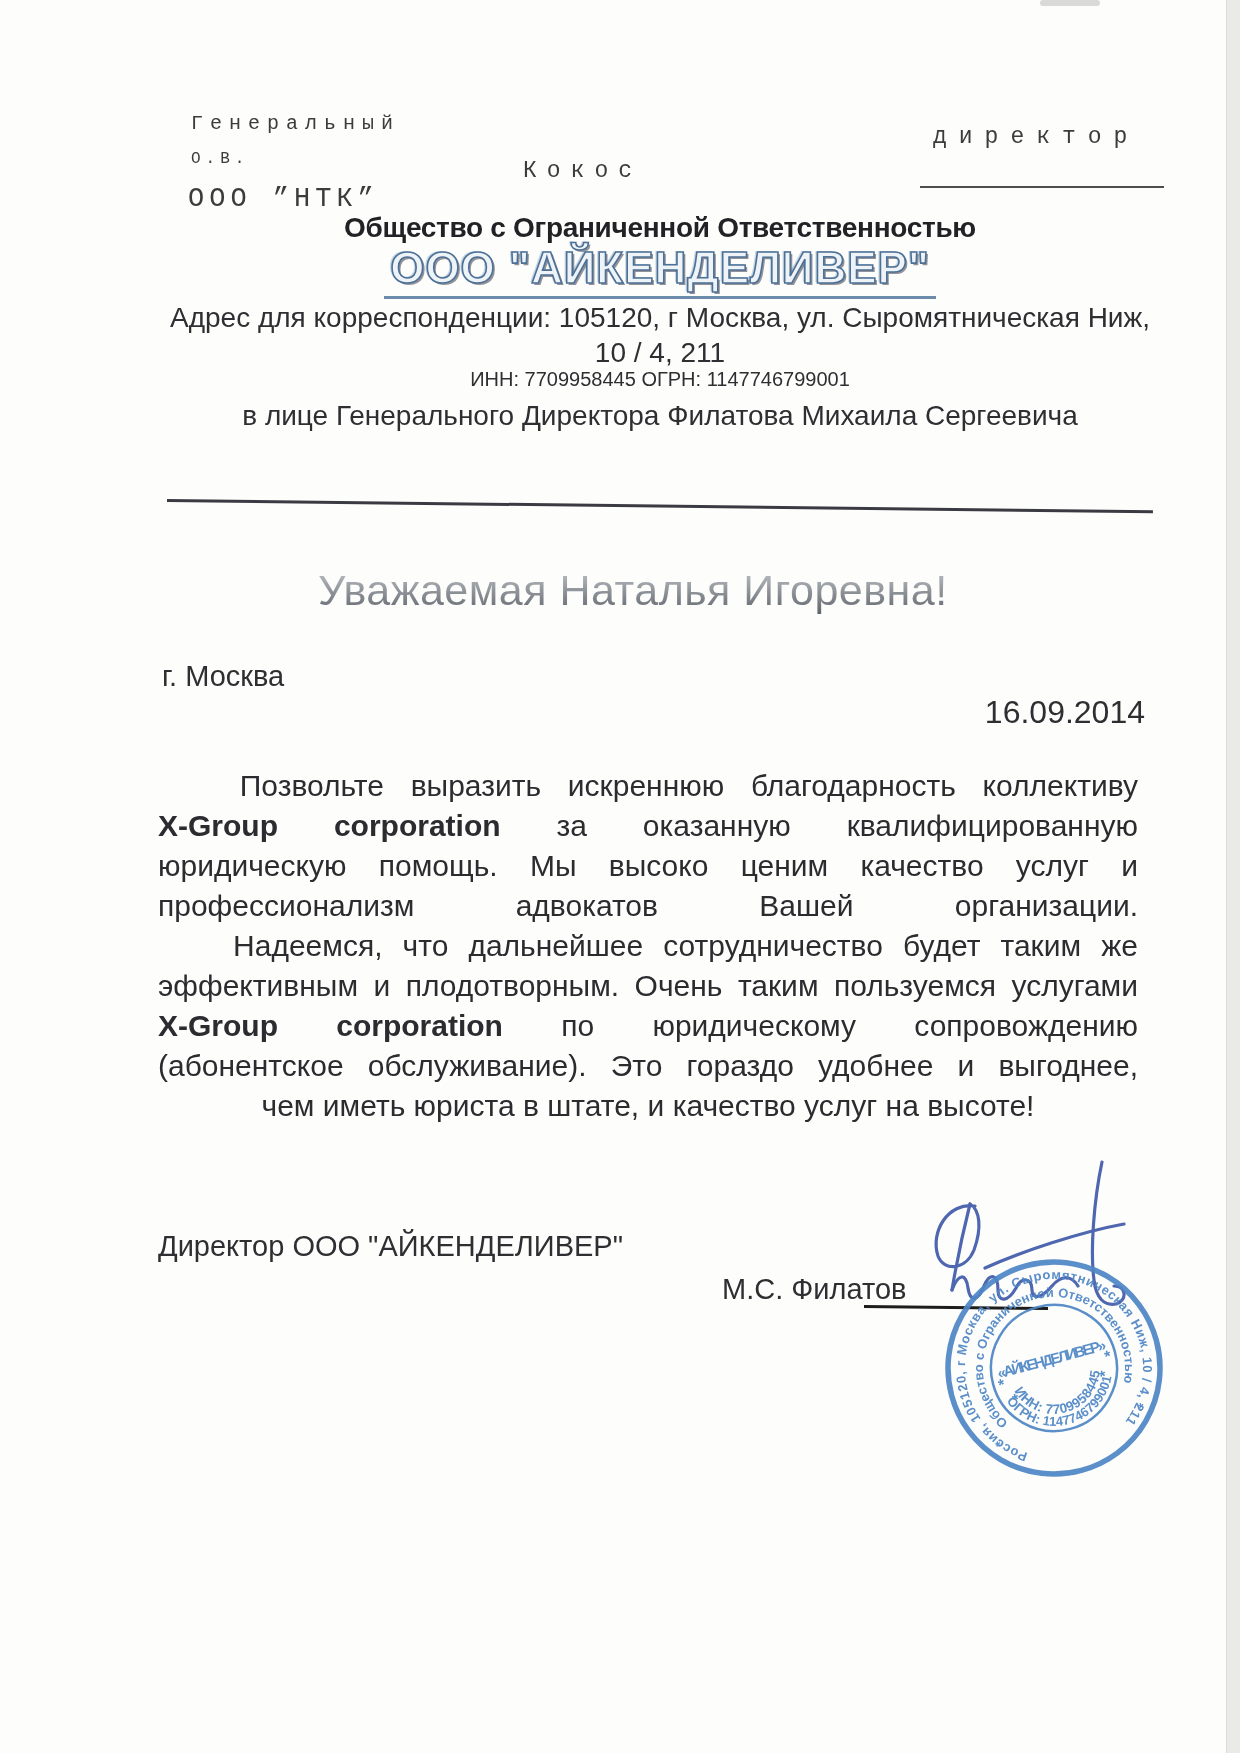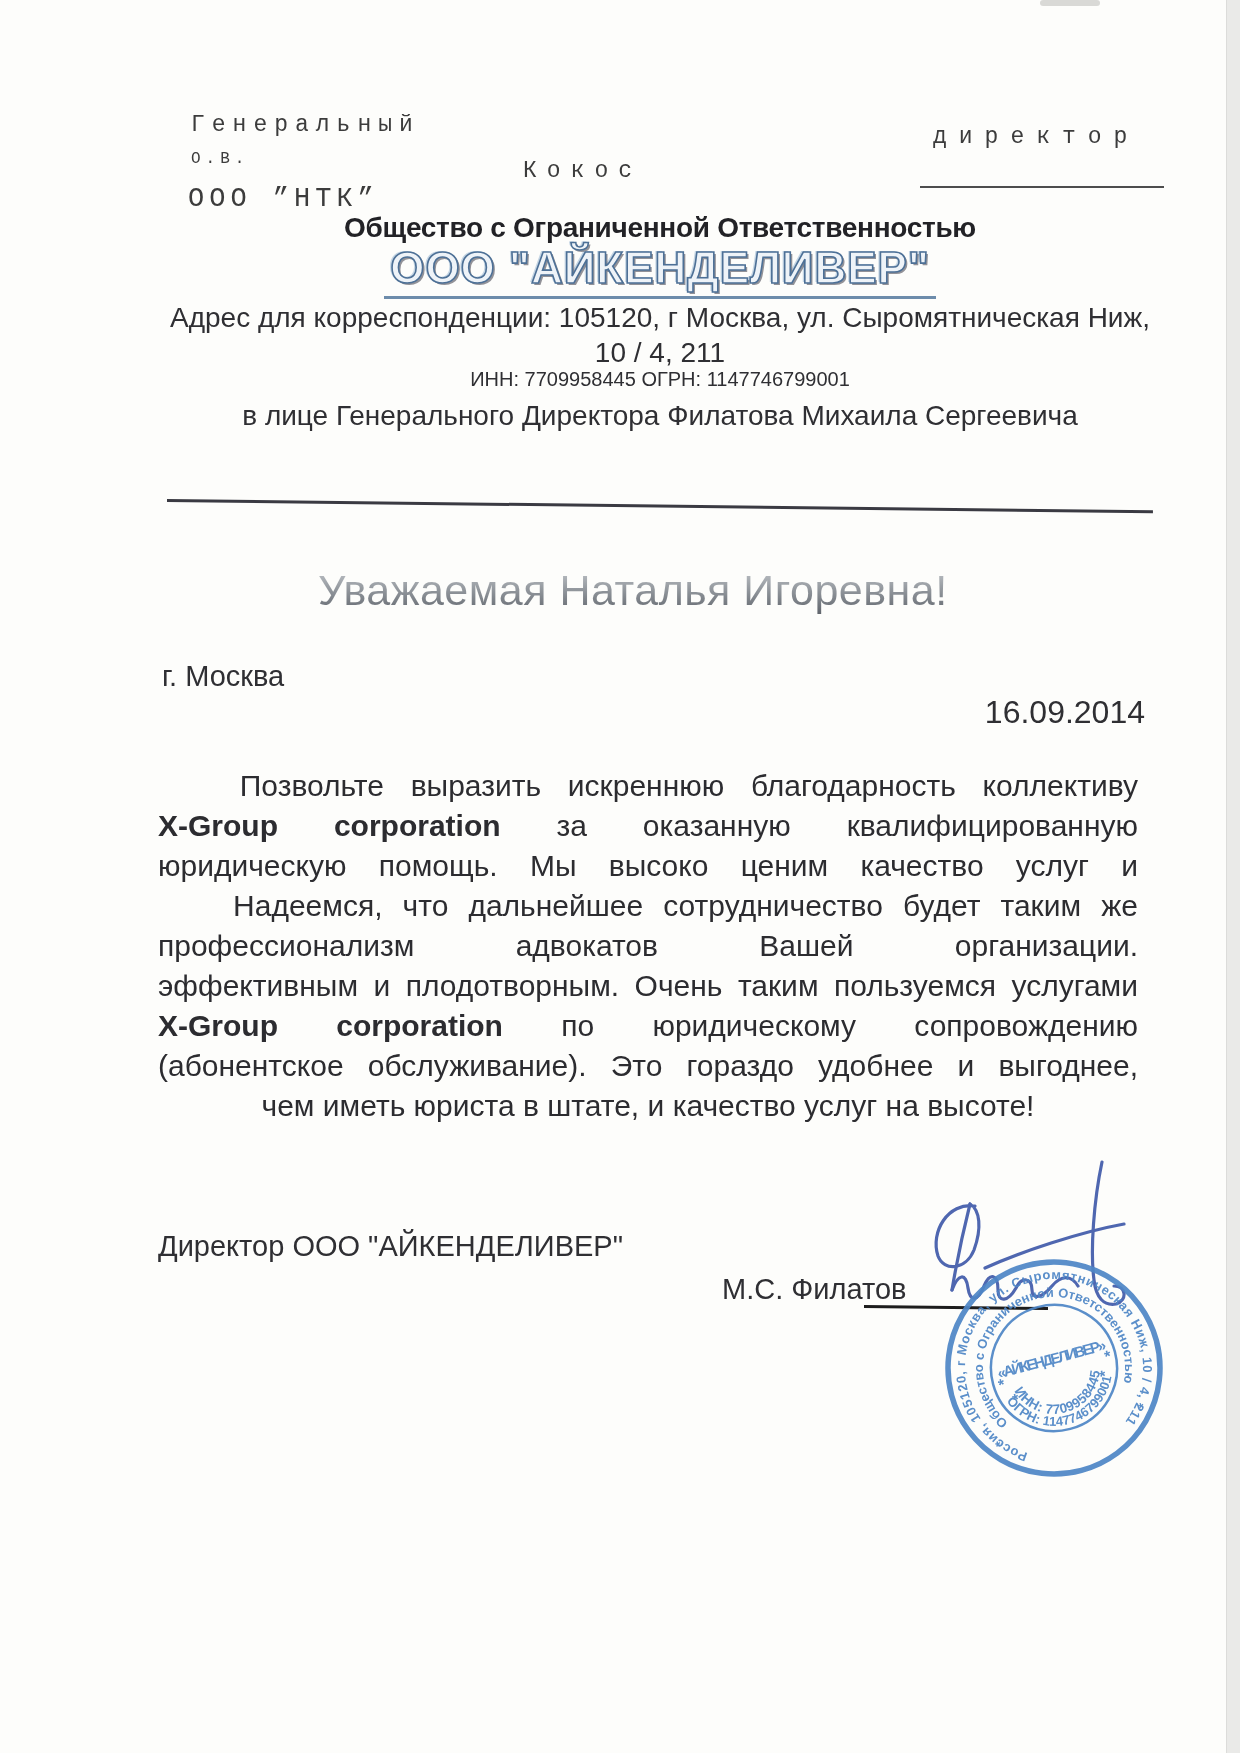--- a/index.html
+++ b/index.html
@@ -4,21 +4,21 @@
 <style>
   html,body{margin:0;padding:0;}
   body{width:1240px;height:1753px;position:relative;background:#fdfdfb;
        font-family:"Liberation Sans",sans-serif;color:#2f2f33;overflow:hidden;}
   .abs{position:absolute;}
   
   .scan-edge{position:absolute;top:0;right:0;width:13px;height:1753px;background:#eaeae8;border-left:1px solid #dcdcda;}
   .scan-smudge{position:absolute;left:1040px;top:0;width:60px;height:6px;background:#cfcfcd;border-radius:3px;opacity:.8;}
   
   .tw{font-family:"Liberation Mono","DejaVu Sans Mono",monospace;color:#3c3c3c;}
-  .tw1{left:191px;top:112px;font-size:23px;letter-spacing:7px;}
+  .tw1{left:191px;top:112px;font-size:20px;letter-spacing:7px;}
   .tw2{left:191px;top:150px;font-size:16px;letter-spacing:5px;}
   .tw3{left:188px;top:184px;font-size:27px;letter-spacing:5px;}
   .twc{left:523px;top:158px;font-size:23px;letter-spacing:10px;text-align:right;}
   .twd{left:933px;top:124px;font-size:23px;letter-spacing:12px;}
   .dir-line{left:920px;top:186px;width:244px;height:2px;background:#4d4d4d;}
   
   .hdr{left:160px;width:1000px;text-align:center;}
   .org-type{top:212px;font-size:28px;font-weight:bold;color:#222226;letter-spacing:-.3px;}
   .org-name-row{top:243px;}
   .org-name{display:inline-block;font-size:44px;font-weight:bold;letter-spacing:1px;
@@ -95,34 +95,34 @@
       <span>юридическую</span>
       <span>помощь.</span>
       <span>Мы</span>
       <span>высоко</span>
       <span>ценим</span>
       <span>качество</span>
       <span>услуг</span>
       <span>и</span>
     </div>
     <div class="line">
+      <span>профессионализм</span>
+      <span>адвокатов</span>
+      <span>Вашей</span>
+      <span>организации.</span>
+    </div>
+    <div class="line">
       <span class="ind"></span>
       <span>Надеемся,</span>
       <span>что</span>
       <span>дальнейшее</span>
       <span>сотрудничество</span>
       <span>будет</span>
       <span>таким</span>
       <span>же</span>
-    </div>
-    <div class="line">
-      <span>профессионализм</span>
-      <span>адвокатов</span>
-      <span>Вашей</span>
-      <span>организации.</span>
     </div>
     <div class="line">
       <span>эффективным</span>
       <span>и</span>
       <span>плодотворным.</span>
       <span>Очень</span>
       <span>таким</span>
       <span>пользуемся</span>
       <span>услугами</span>
     </div>

